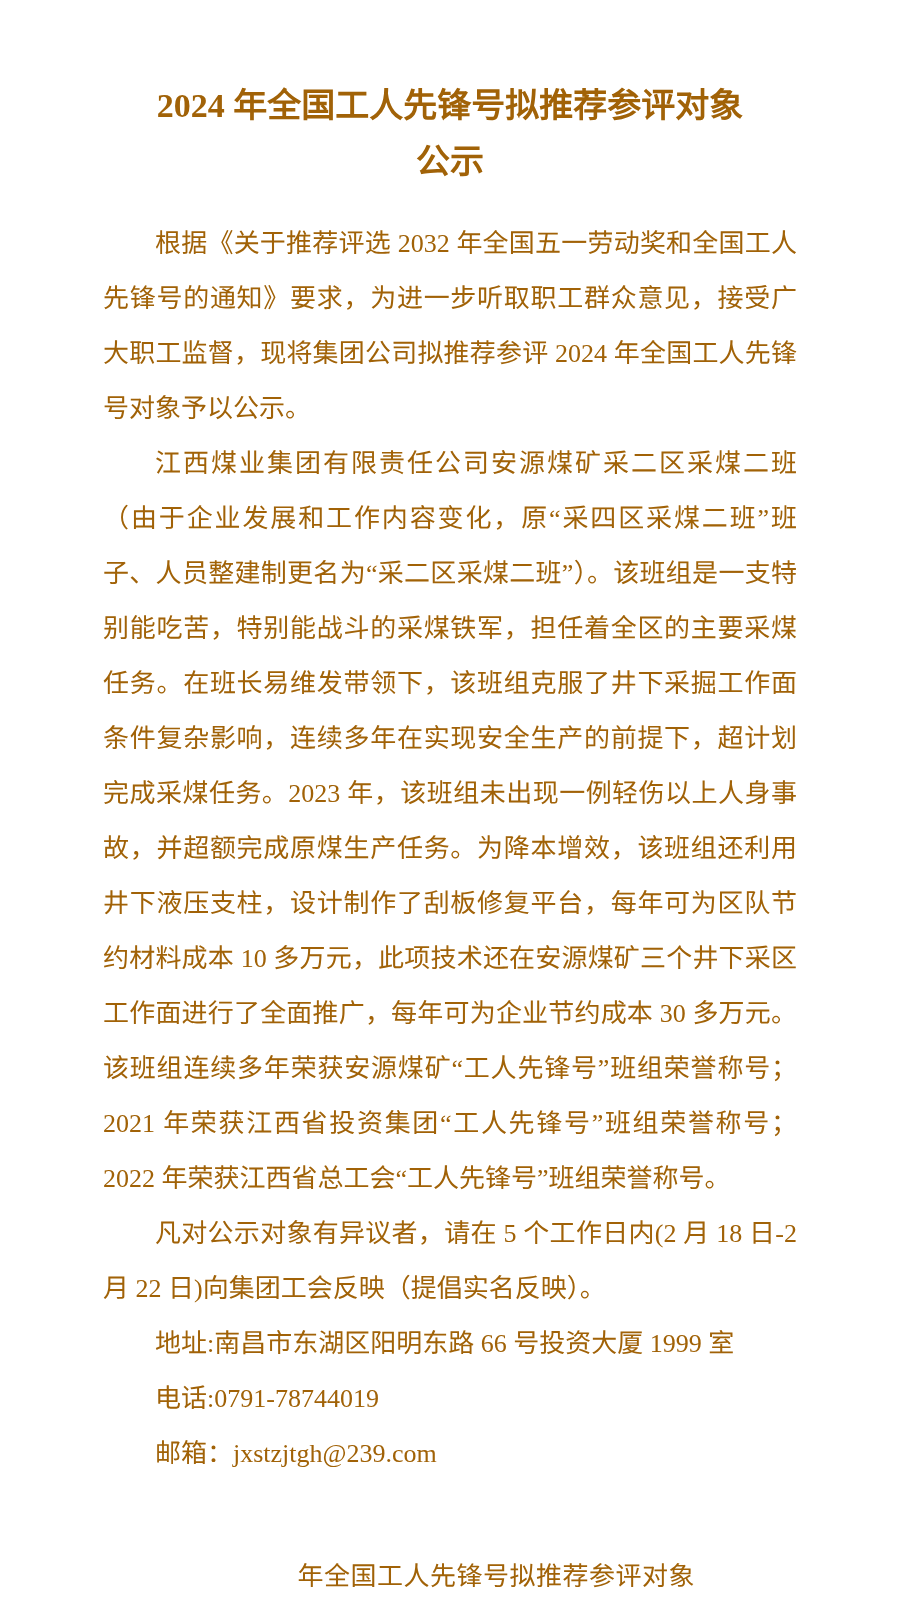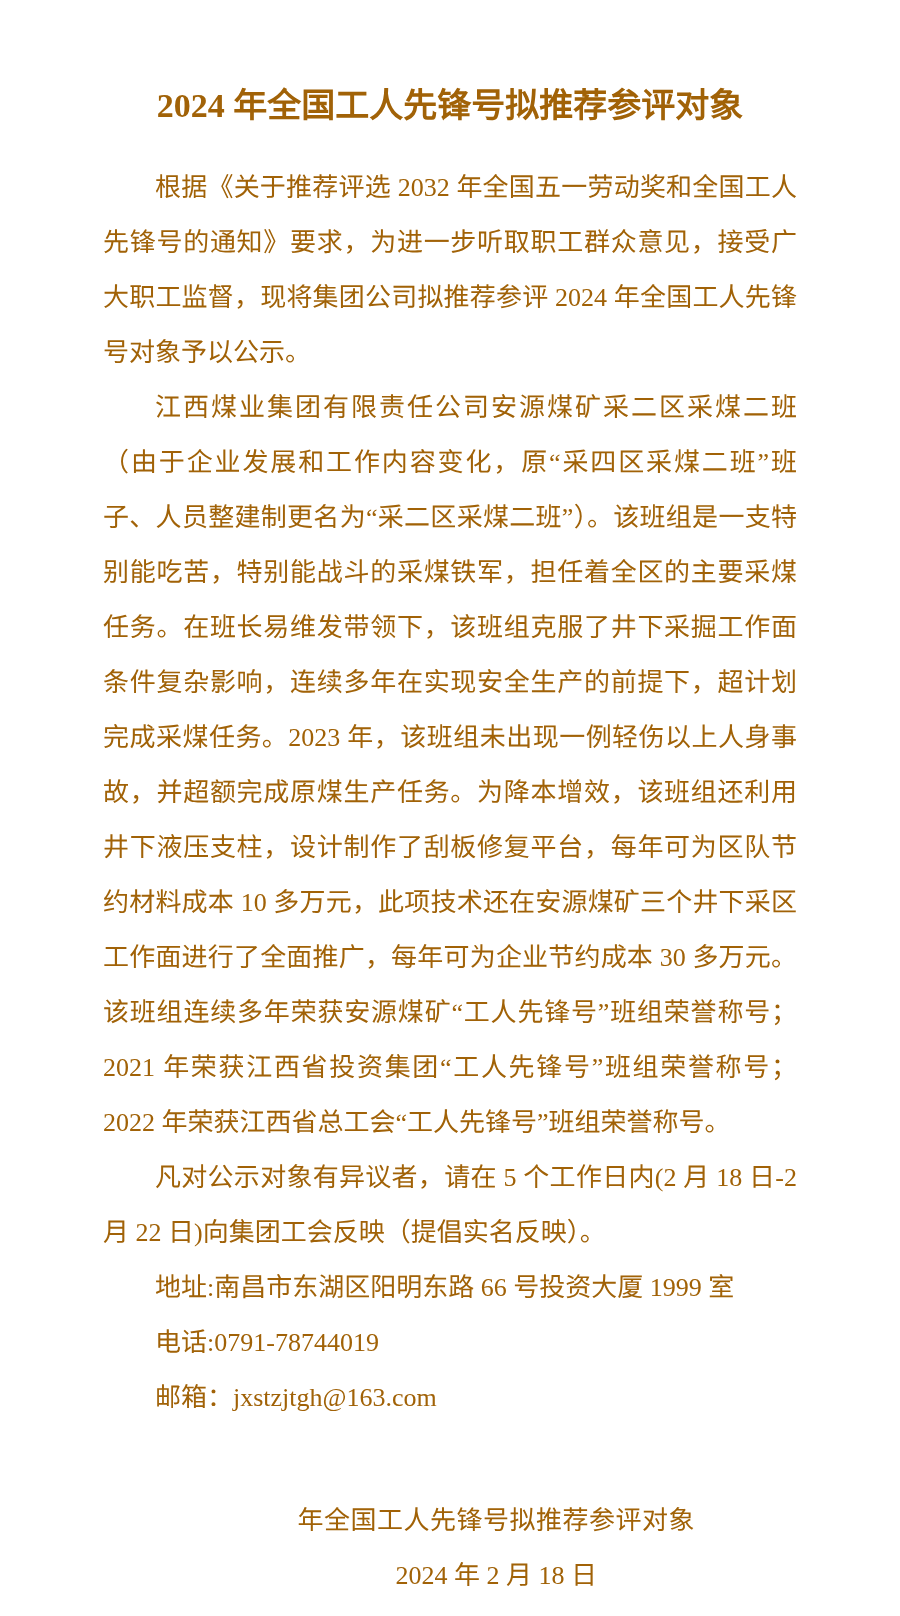--- a/index.html
+++ b/index.html
@@ -61,35 +61,36 @@
     white-space: nowrap;
   }
 </style>
 </head>
 <body>
 
 <div class="page">
 
   <h1 class="doc-title">
     <span class="title-line">2024 年全国工人先锋号拟推荐参评对象</span>
+    <span class="title-line">公示</span>
   </h1>
 
   <div class="doc-body">
 
     <p>根据《关于推荐评选 2032 年全国五一劳动奖和全国工人先锋号的通知》要求，为进一步听取职工群众意见，接受广大职工监督，现将集团公司拟推荐参评 2024 年全国工人先锋号对象予以公示。</p>
 
     <p><span class="lead-bold">江西煤业集团有限责任公司安源煤矿采二区采煤二班</span><span>（由于企业发展和工作内容变化，原“采四区采煤二班”班子、人员整建制更名为“采二区采煤二班”）。该班组是一支特别能吃苦，特别能战斗的采煤铁军，担任着全区的主要采煤任务。在班长易维发带领下，该班组克服了井下采掘工作面条件复杂影响，连续多年在实现安全生产的前提下，超计划完成采煤任务。2023 年，该班组未出现一例轻伤以上人身事故，并超额完成原煤生产任务。为降本增效，该班组还利用井下液压支柱，设计制作了刮板修复平台，每年可为区队节约材料成本 10 多万元，此项技术还在安源煤矿三个井下采区工作面进行了全面推广，每年可为企业节约成本 30 多万元。该班组连续多年荣获安源煤矿“工人先锋号”班组荣誉称号；2021 年荣获江西省投资集团“工人先锋号”班组荣誉称号；2022 年荣获江西省总工会“工人先锋号”班组荣誉称号。</span></p>
 
     <p>凡对公示对象有异议者，请在 5 个工作日内(2 月 18 日-2 月 22 日)向集团工会反映（提倡实名反映）。</p>
 
     <p class="contact-line">地址:南昌市东湖区阳明东路 66 号投资大厦 1999 室</p>
 
     <p class="contact-line">电话:0791-78744019</p>
 
-    <p class="contact-line">邮箱：jxstzjtgh@163.com</p>
+    <p class="contact-line">邮箱：jxstzjtgh@239.com</p>
 
   </div>
 
   <div class="signature-block">
     <div class="signature-org">年全国工人先锋号拟推荐参评对象</div>
     <div class="signature-date">2024 年 2 月 18 日</div>
   </div>
 
 </div>
 

